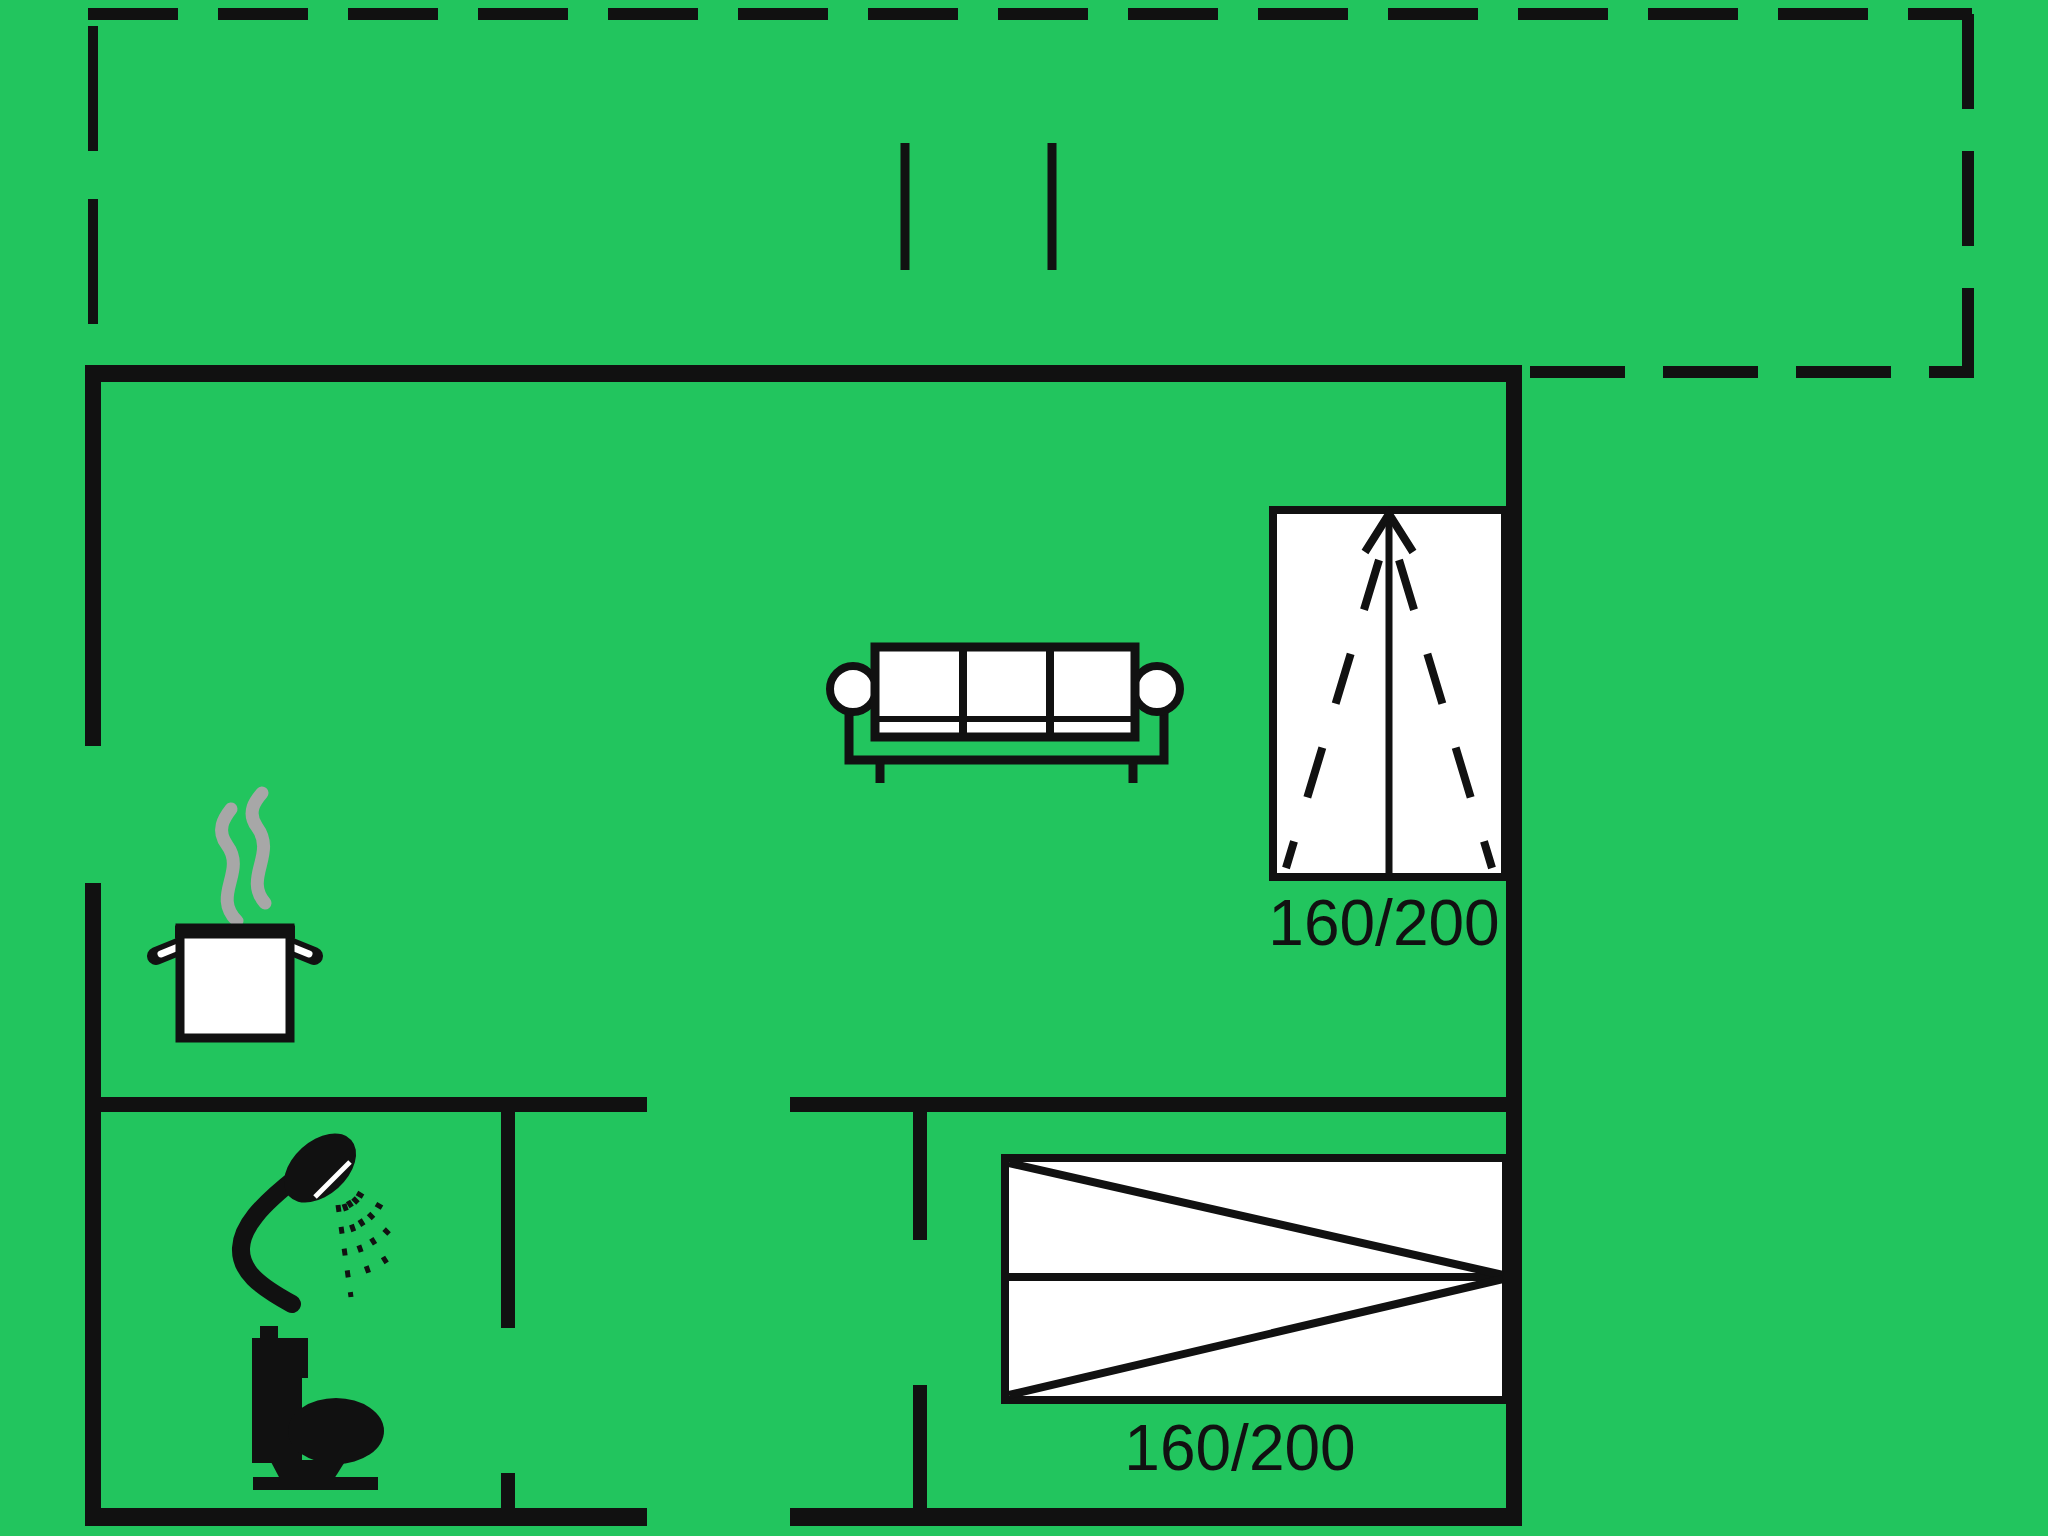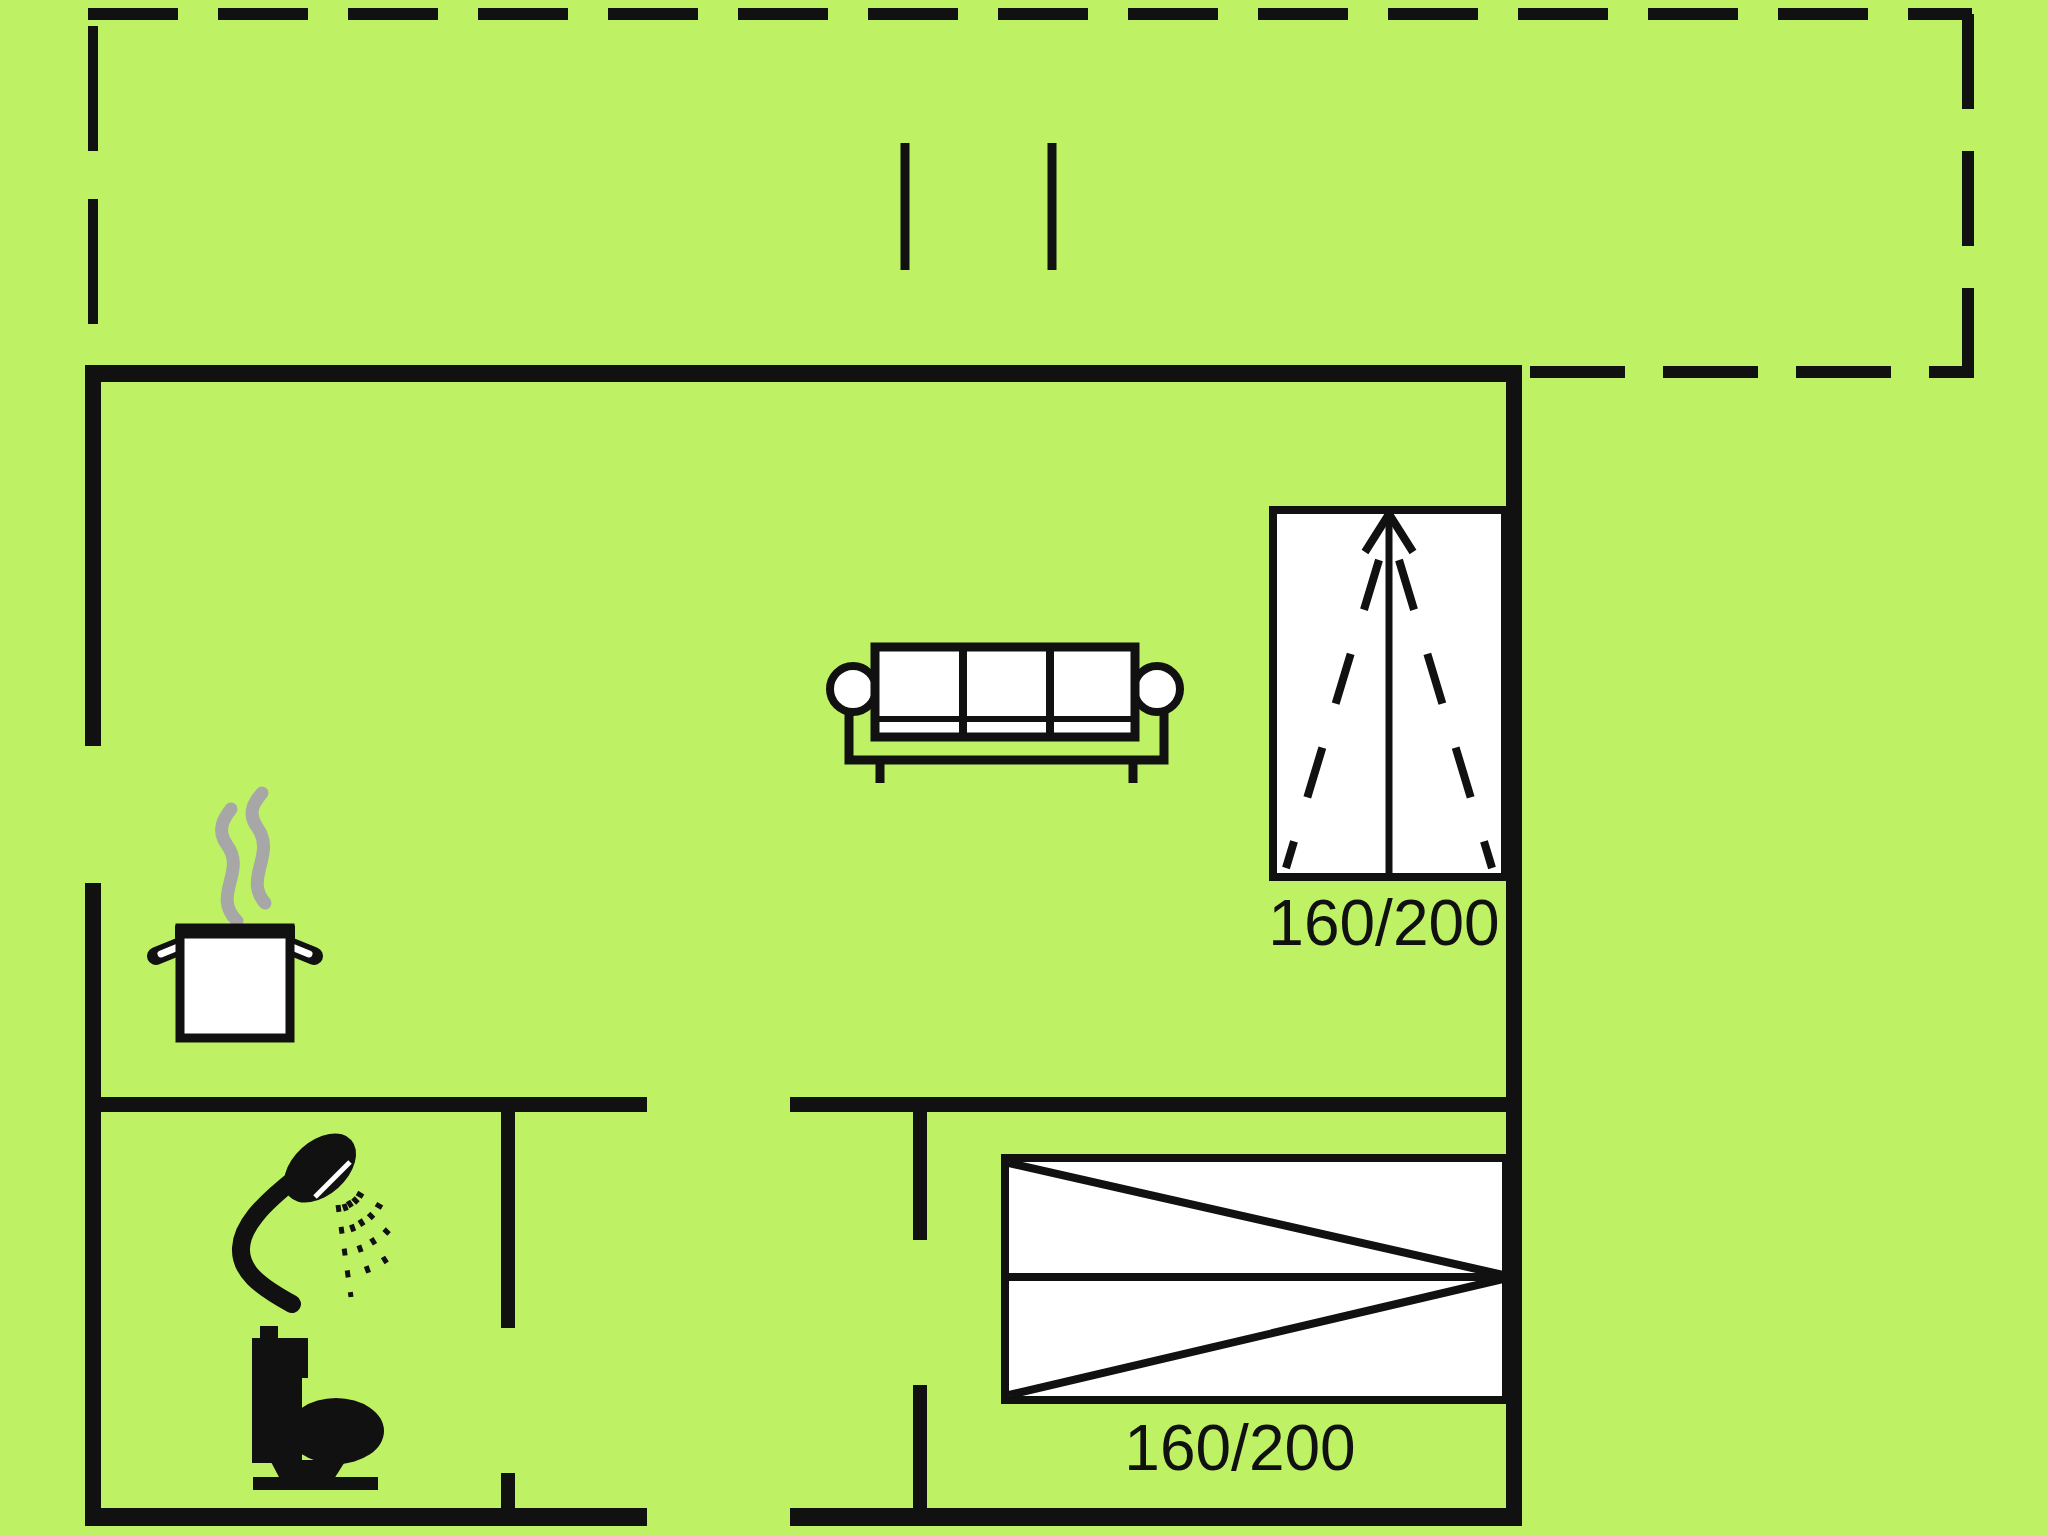--- a/index.html
+++ b/index.html
@@ -1,20 +1,20 @@
 <!DOCTYPE html>
 <html><head>
 <meta charset="utf-8">
 <style>
   html, body { margin: 0; padding: 0; background: #ffffff; }
   .stage {
     position: relative;
     width: 2048px;
     height: 1536px;
-    background: #bef264;
+    background: #22c55e;
     overflow: hidden;
   }
   svg { display: block; width: 100%; height: 100%; }
   .plan-label {
     font-family: "Liberation Sans", "DejaVu Sans", sans-serif;
     font-size: 64px;
     fill: #111111;
   }
 </style>
 </head>

